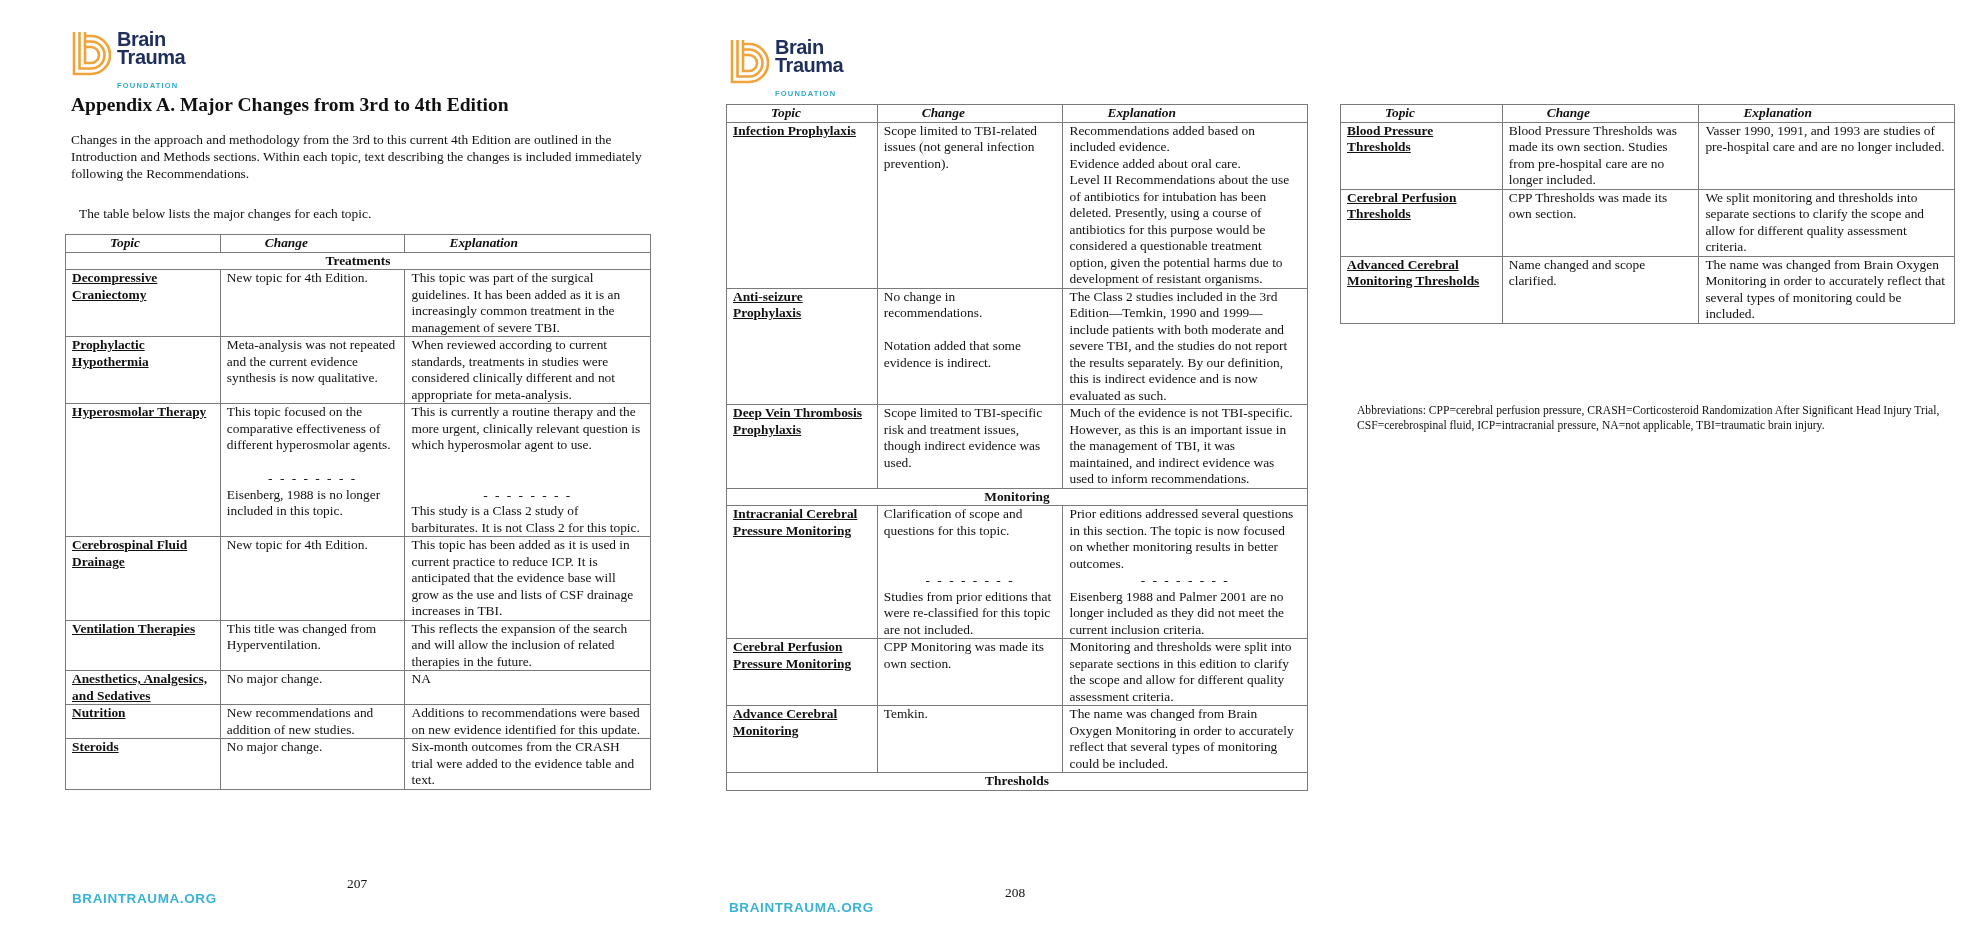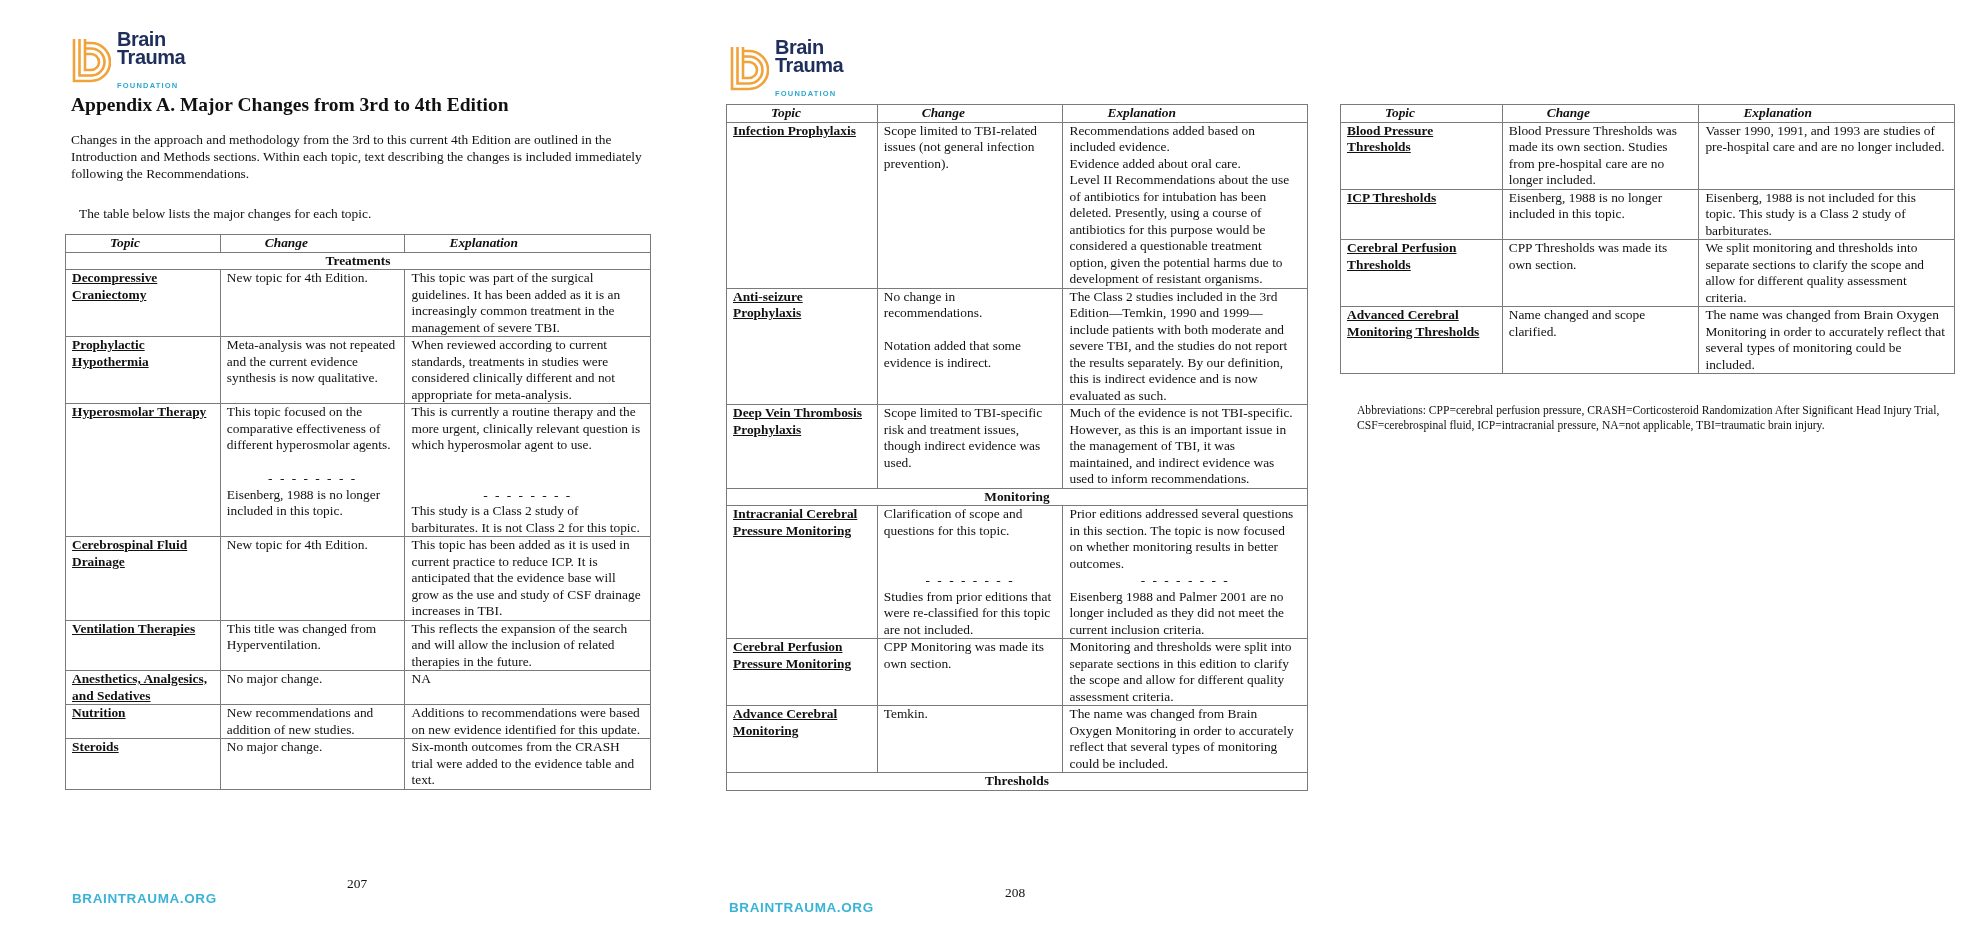--- a/index.html
+++ b/index.html
@@ -1,20 +1,20 @@
 <!DOCTYPE html>
 <html><head>
 <meta charset="utf-8">
 <style>
   html, body { margin: 0; padding: 0; }
   body {
     width: 1962px; height: 929px; background: #ffffff; position: relative; overflow: hidden;
     font-family: "Liberation Serif", "DejaVu Serif", serif; color: #111;
   }
-  .logo { position: absolute; display: flex; align-items: center; }
+  .logo { position: absolute; display: flex; }
   .logo svg { display: block; }
   .logo-text { margin-left: 6px; font-family: "Liberation Sans", "DejaVu Sans", sans-serif; line-height: 1; }
   .logo-brain, .logo-trauma { font-weight: bold; font-size: 20px; color: #1f2f5c; letter-spacing: -0.5px; display: block; line-height: 18px; }
   .logo-foundation { font-size: 7.5px; font-weight: bold; color: #2aa8cf; letter-spacing: 1.2px; display: block; margin-top: 16px; }
 
   .title { position: absolute; left: 71px; top: 94px; font-size: 19.5px; font-weight: bold; margin: 0; }
   .intro { position: absolute; left: 71px; top: 131px; width: 580px; font-size: 13.4px; line-height: 17px; margin: 0; }
   .intro2 { position: absolute; left: 71px; top: 198px; font-size: 13.4px; margin: 8px; }
 
   table.ct {
@@ -107,21 +107,21 @@
           <div class="dash">- - - - - - - -</div>
           <div>This study is a Class 2 study of barbiturates. It is not Class 2 for this topic.</div>
         </td>
       </tr>
       <tr>
         <td class="topic">Cerebrospinal Fluid Drainage</td>
         <td>
           <div>New topic for 4th Edition.</div>
         </td>
         <td>
-          <div>This topic has been added as it is used in current practice to reduce ICP. It is anticipated that the evidence base will grow as the use and study of CSF drainage increases in TBI.</div>
+          <div>This topic has been added as it is used in current practice to reduce ICP. It is anticipated that the evidence base will grow as the use and lists of CSF drainage increases in TBI.</div>
         </td>
       </tr>
       <tr>
         <td class="topic">Ventilation Therapies</td>
         <td>
           <div>This title was changed from Hyperventilation.</div>
         </td>
         <td>
           <div>This reflects the expansion of the search and will allow the inclusion of related therapies in the future.</div>
         </td>
@@ -284,29 +284,20 @@
       <tr>
         <td class="topic">Blood Pressure Thresholds</td>
         <td>
           <div>Blood Pressure Thresholds was made its own section. Studies from pre-hospital care are no longer included.</div>
         </td>
         <td>
           <div>Vasser 1990, 1991, and 1993 are studies of pre-hospital care and are no longer included.</div>
         </td>
       </tr>
       <tr>
-        <td class="topic">ICP Thresholds</td>
-        <td>
-          <div>Eisenberg, 1988 is no longer included in this topic.</div>
-        </td>
-        <td>
-          <div>Eisenberg, 1988 is not included for this topic. This study is a Class 2 study of barbiturates.</div>
-        </td>
-      </tr>
-      <tr>
         <td class="topic">Cerebral Perfusion Thresholds</td>
         <td>
           <div>CPP Thresholds was made its own section.</div>
         </td>
         <td>
           <div>We split monitoring and thresholds into separate sections to clarify the scope and allow for different quality assessment criteria.</div>
         </td>
       </tr>
       <tr>
         <td class="topic">Advanced Cerebral Monitoring Thresholds</td>

